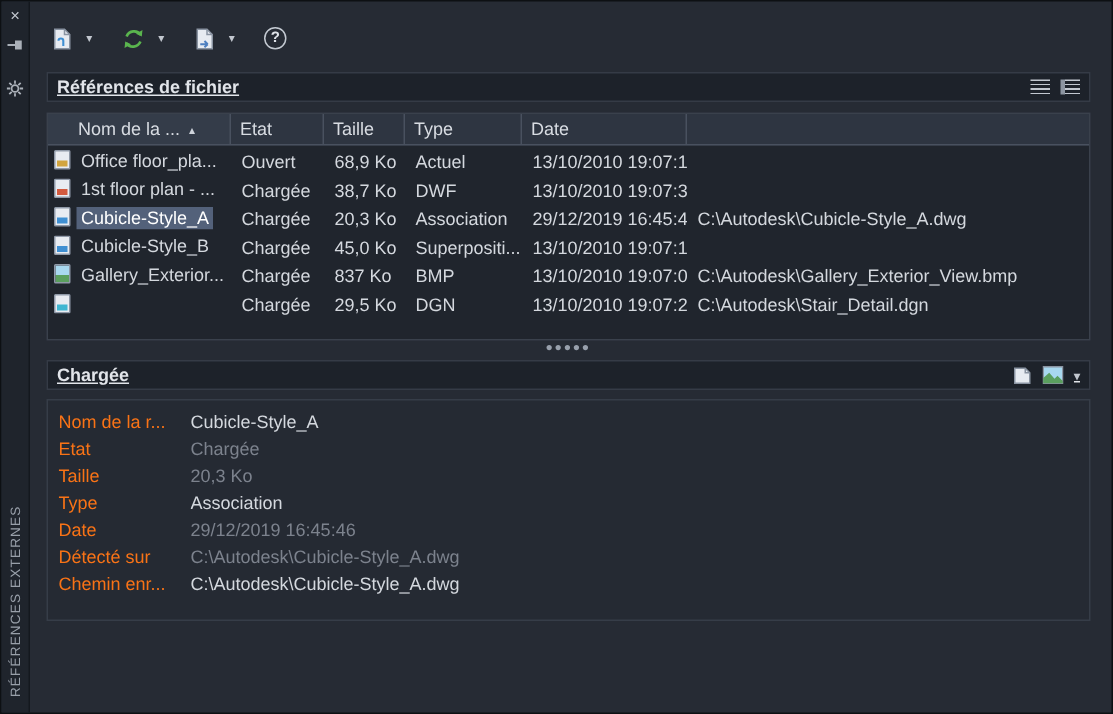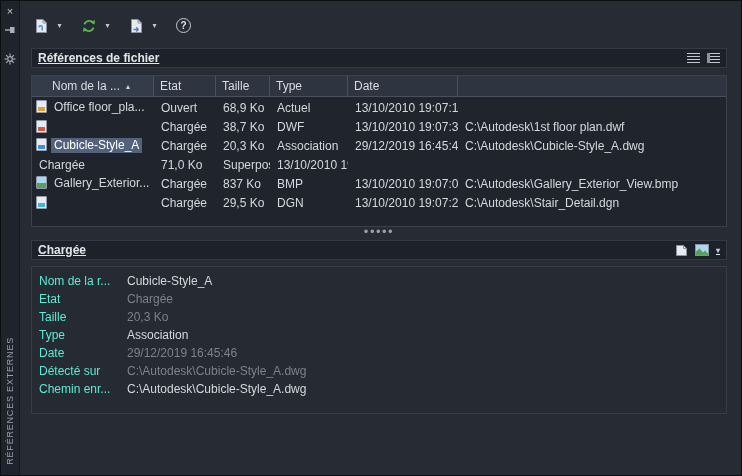--- a/index.html
+++ b/index.html
@@ -67,21 +67,21 @@
   .ficon.bmp { background:linear-gradient(#a8d8ef 55%, #5a9f5e 0); }
   .ficon.bmp::after { display:none; }
 
   .splitter { height:13px; display:flex; align-items:flex-start; justify-content:center;
               color:#98a0ac; font-size:13px; letter-spacing:1.5px; line-height:9px; }
 
   
   .detailbox { margin-top:6px; height:148px; background:#252a33; border:1px solid #363d48;
                padding-top:5px; flex:0 0 auto; }
   .dfield { display:grid; grid-template-columns:88px 1fr; height:18px; align-items:center; padding-left:7px; }
-  .dlabel { color:#5eead4; white-space:nowrap; overflow:hidden; }
+  .dlabel { color:#f97316; white-space:nowrap; overflow:hidden; }
   .dval { white-space:nowrap; overflow:hidden; }
   .dval.dim { color:#7c828d; }
 
   svg { display:block; }
 </style>
 </head>
 <body>
 
 <div class="palette">
 
@@ -187,43 +187,47 @@
           <div class="cell">Ouvert</div>
           <div class="cell">68,9 Ko</div>
           <div class="cell">Actuel</div>
           <div class="cell">13/10/2010 19:07:12</div>
           <div class="cell"></div>
         </div>
 
         <div class="row">
           <div class="cell name">
               <span class="ficon dwf"></span>
+              <span class="nametext">1st floor plan - ...</span>
             </div>
           <div class="cell">Chargée</div>
           <div class="cell">38,7 Ko</div>
           <div class="cell">DWF</div>
           <div class="cell">13/10/2010 19:07:34</div>
-          <div class="cell">C:\Autodesk\1st floor plan.dwf</div>
         </div>
 
         <div class="row sel">
           <div class="cell name">
               <span class="ficon dwg"></span>
               <span class="nametext">Cubicle-Style_A</span>
             </div>
           <div class="cell">Chargée</div>
           <div class="cell">20,3 Ko</div>
           <div class="cell">Association</div>
           <div class="cell">29/12/2019 16:45:46</div>
           <div class="cell">C:\Autodesk\Cubicle-Style_A.dwg</div>
         </div>
 
         <div class="row">
-          <div class="cell">Chargée</div>
-          <div class="cell">71,0 Ko</div>
+          <div class="cell name">
+              <span class="ficon dwg"></span>
+              <span class="nametext">Cubicle-Style_B</span>
+            </div>
+          <div class="cell">Chargée</div>
+          <div class="cell">45,0 Ko</div>
           <div class="cell">Superpositi...</div>
           <div class="cell">13/10/2010 19:07:16</div>
         </div>
 
         <div class="row">
           <div class="cell name">
               <span class="ficon bmp"></span>
               <span class="nametext">Gallery_Exterior...</span>
             </div>
           <div class="cell">Chargée</div>

